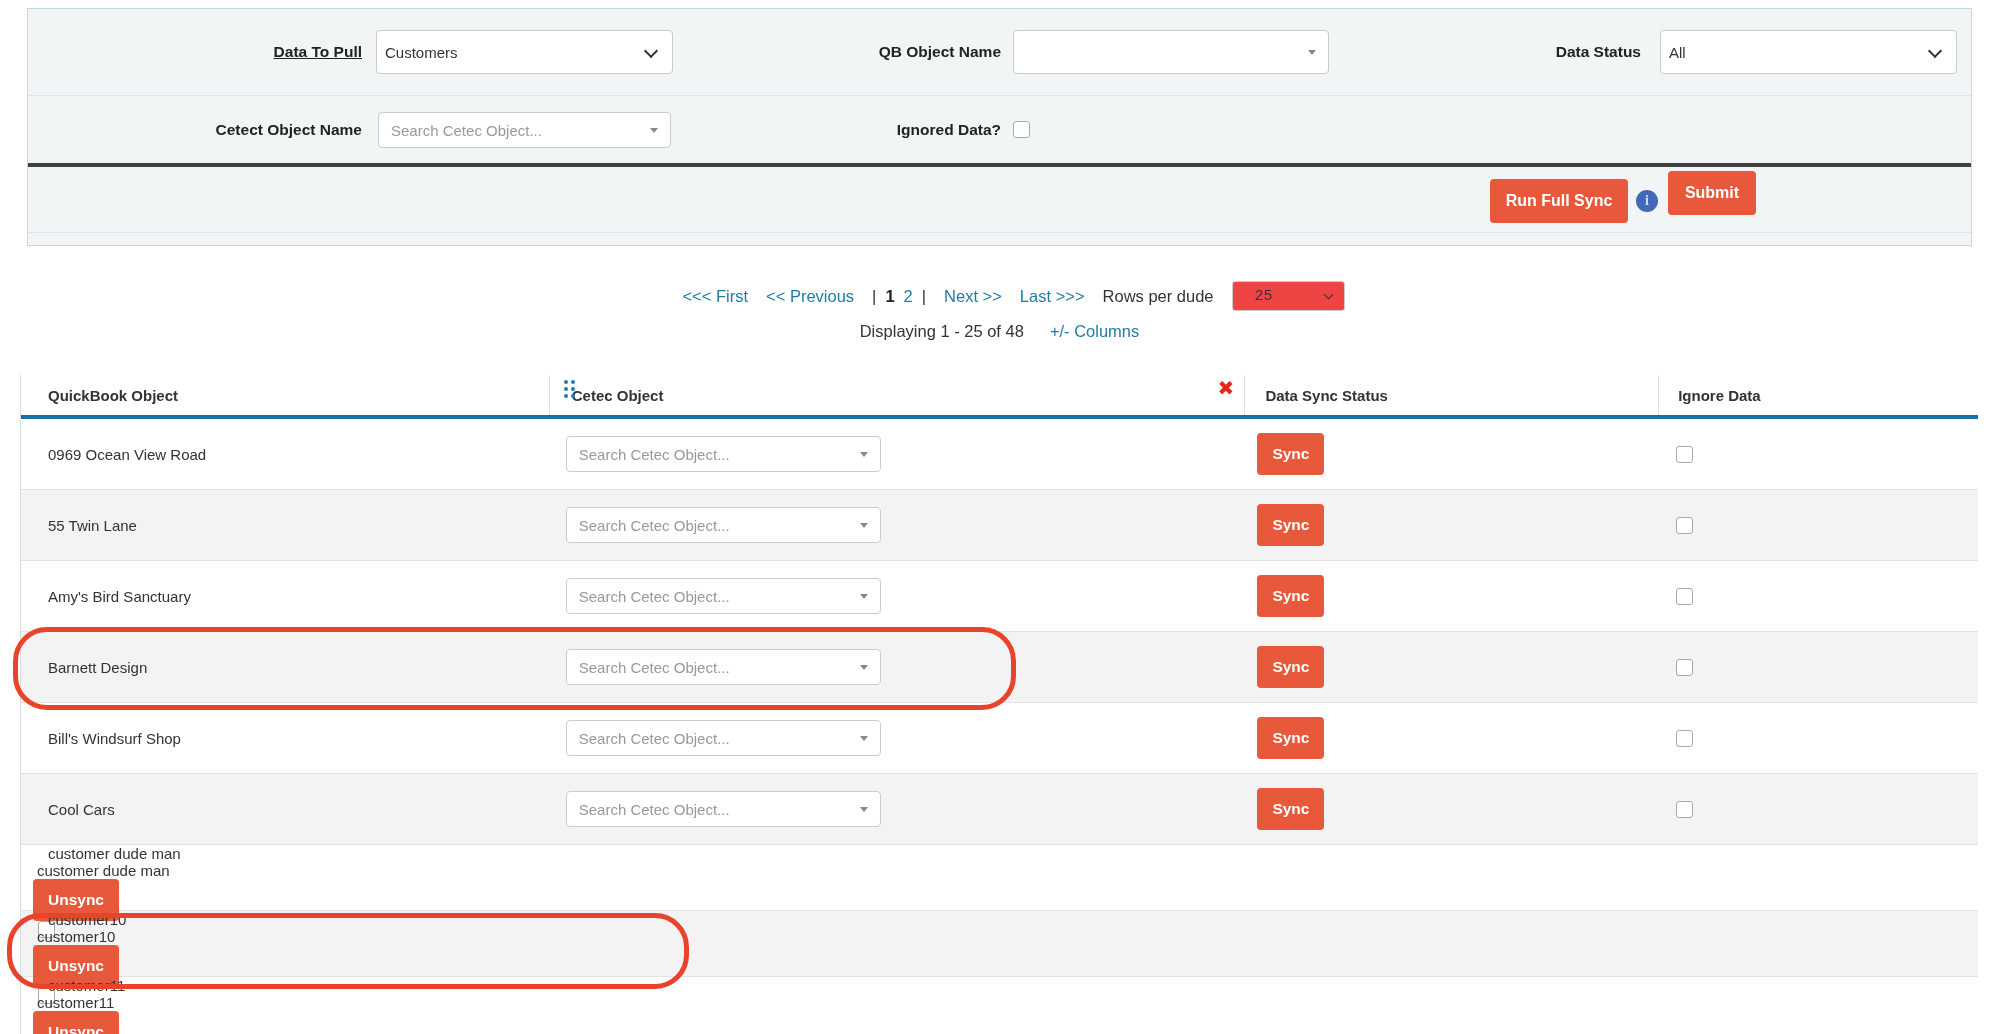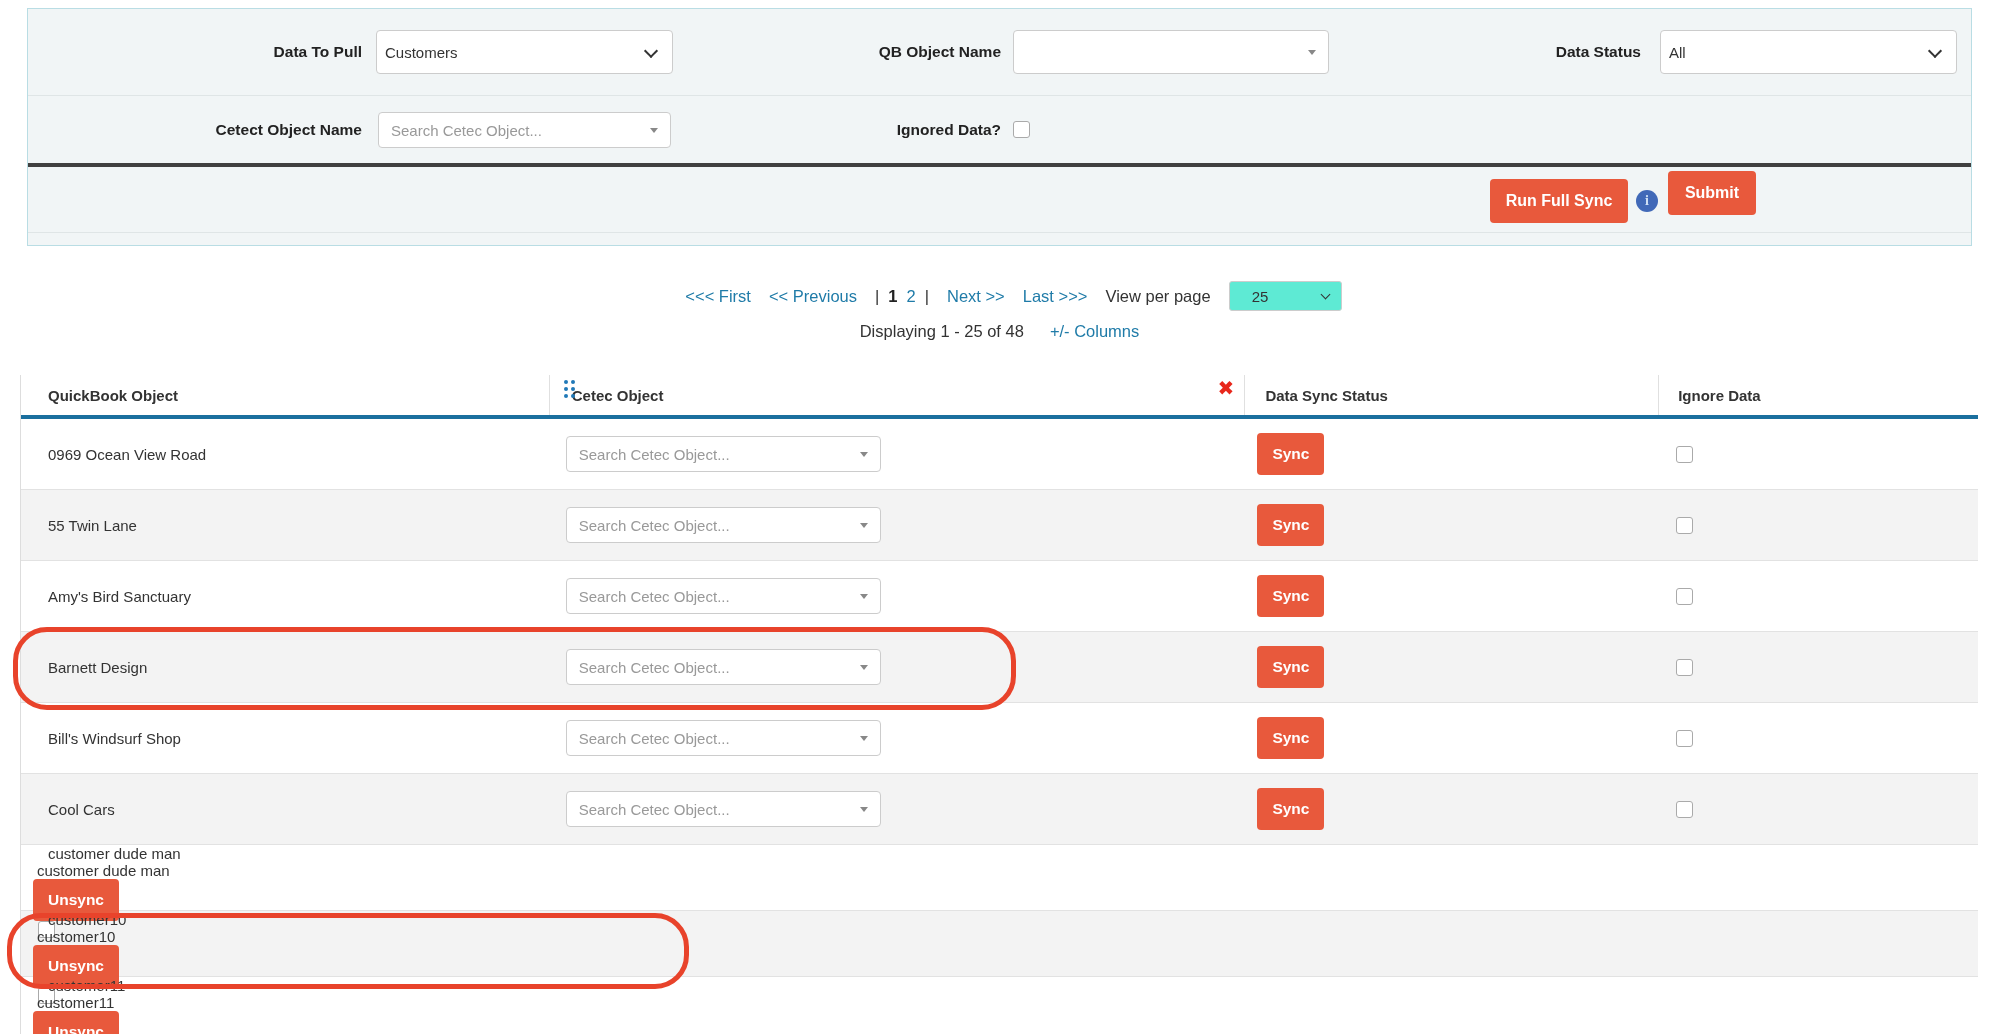--- a/index.html
+++ b/index.html
@@ -51,23 +51,23 @@
     display:flex;align-items:center;justify-content:center;cursor:pointer;}
 
   
   #pag-line1{position:absolute;left:0;top:281px;width:100%;display:flex;
     justify-content:center;align-items:center;gap:18px;font-size:16.5px;
     transform:translateX(14px);}
   #pag-line1 a{color:var(--link);text-decoration:none;cursor:pointer;}
   .pg-group{display:flex;gap:9px;align-items:center;}
   .pg-pipe{color:#333;}
   .pg-current{font-weight:bold;color:#222;}
-  #rows-per-page-select{position:relative;width:113px;height:30px;background:#5eead4;
+  #rows-per-page-select{position:relative;width:113px;height:30px;background:#ef4444;
     border:1px solid #ccc;border-radius:3px;display:flex;align-items:center;
-    padding-left:22px;font-size:15px;cursor:pointer;}
+    padding-left:22px;font-size:15px;cursor:pointer;font-family:Liberation Mono, monospace;}
   #rows-per-page-select .chev{width:7px;height:7px;border-width:1.5px;right:12px;top:9px;}
   #pag-line2{position:absolute;left:0;top:322px;width:100%;display:flex;
     justify-content:center;align-items:flex-start;gap:26px;font-size:16.5px;}
   #columns-toggle{color:var(--link);text-decoration:none;cursor:pointer;}
 
   
   #sync-table{position:absolute;left:20px;top:375px;width:1958px;border-left:1px solid #ddd;}
   #thead{display:flex;height:44px;border-bottom:4px solid var(--hdr-blue);background:#fff;}
   .th{display:flex;align-items:center;font-weight:bold;font-size:15px;position:relative;
     border-right:1px solid #e0e0e0;}
@@ -102,21 +102,21 @@
   #annot-customer10{left:7px;top:913px;width:682px;height:76px;}
 </style>
 </head>
 <body>
 
 <div id="page">
 
   <div id="filter-panel">
 
     <div id="fp-row1" class="fp-row">
-      <span class="flabel" style="left:0;width:334px;">Data To Pull</span>
+      <span class="flabel" style="left:0;width:334px;text-decoration:underline;">Data To Pull</span>
       <div class="ctrl native-select" style="left:348px;width:297px;">
         <span>Customers</span>
         <span class="chev"></span>
       </div>
 
       <span class="flabel" style="left:640px;width:333px;">QB Object Name</span>
       <div class="ctrl s2box" style="left:985px;width:316px;height:44px;top:21px;">
         <span></span>
         <span class="s2caret"></span>
       </div>
@@ -152,21 +152,21 @@
     <a>&lt;&lt;&lt; First</a>
     <a>&lt;&lt; Previous</a>
     <span class="pg-group">
       <span class="pg-pipe">|</span>
       <span class="pg-current">1</span>
       <a>2</a>
       <span class="pg-pipe">|</span>
     </span>
     <a>Next &gt;&gt;</a>
     <a>Last &gt;&gt;&gt;</a>
-    <span>View per page</span>
+    <span>Rows per dude</span>
     <div id="rows-per-page-select">
       <span>25</span>
       <span class="chev"></span>
     </div>
   </div>
   <div id="pag-line2">
     <span>Displaying 1 - 25 of 48</span>
     <a id="columns-toggle">+/- Columns</a>
   </div>
 

